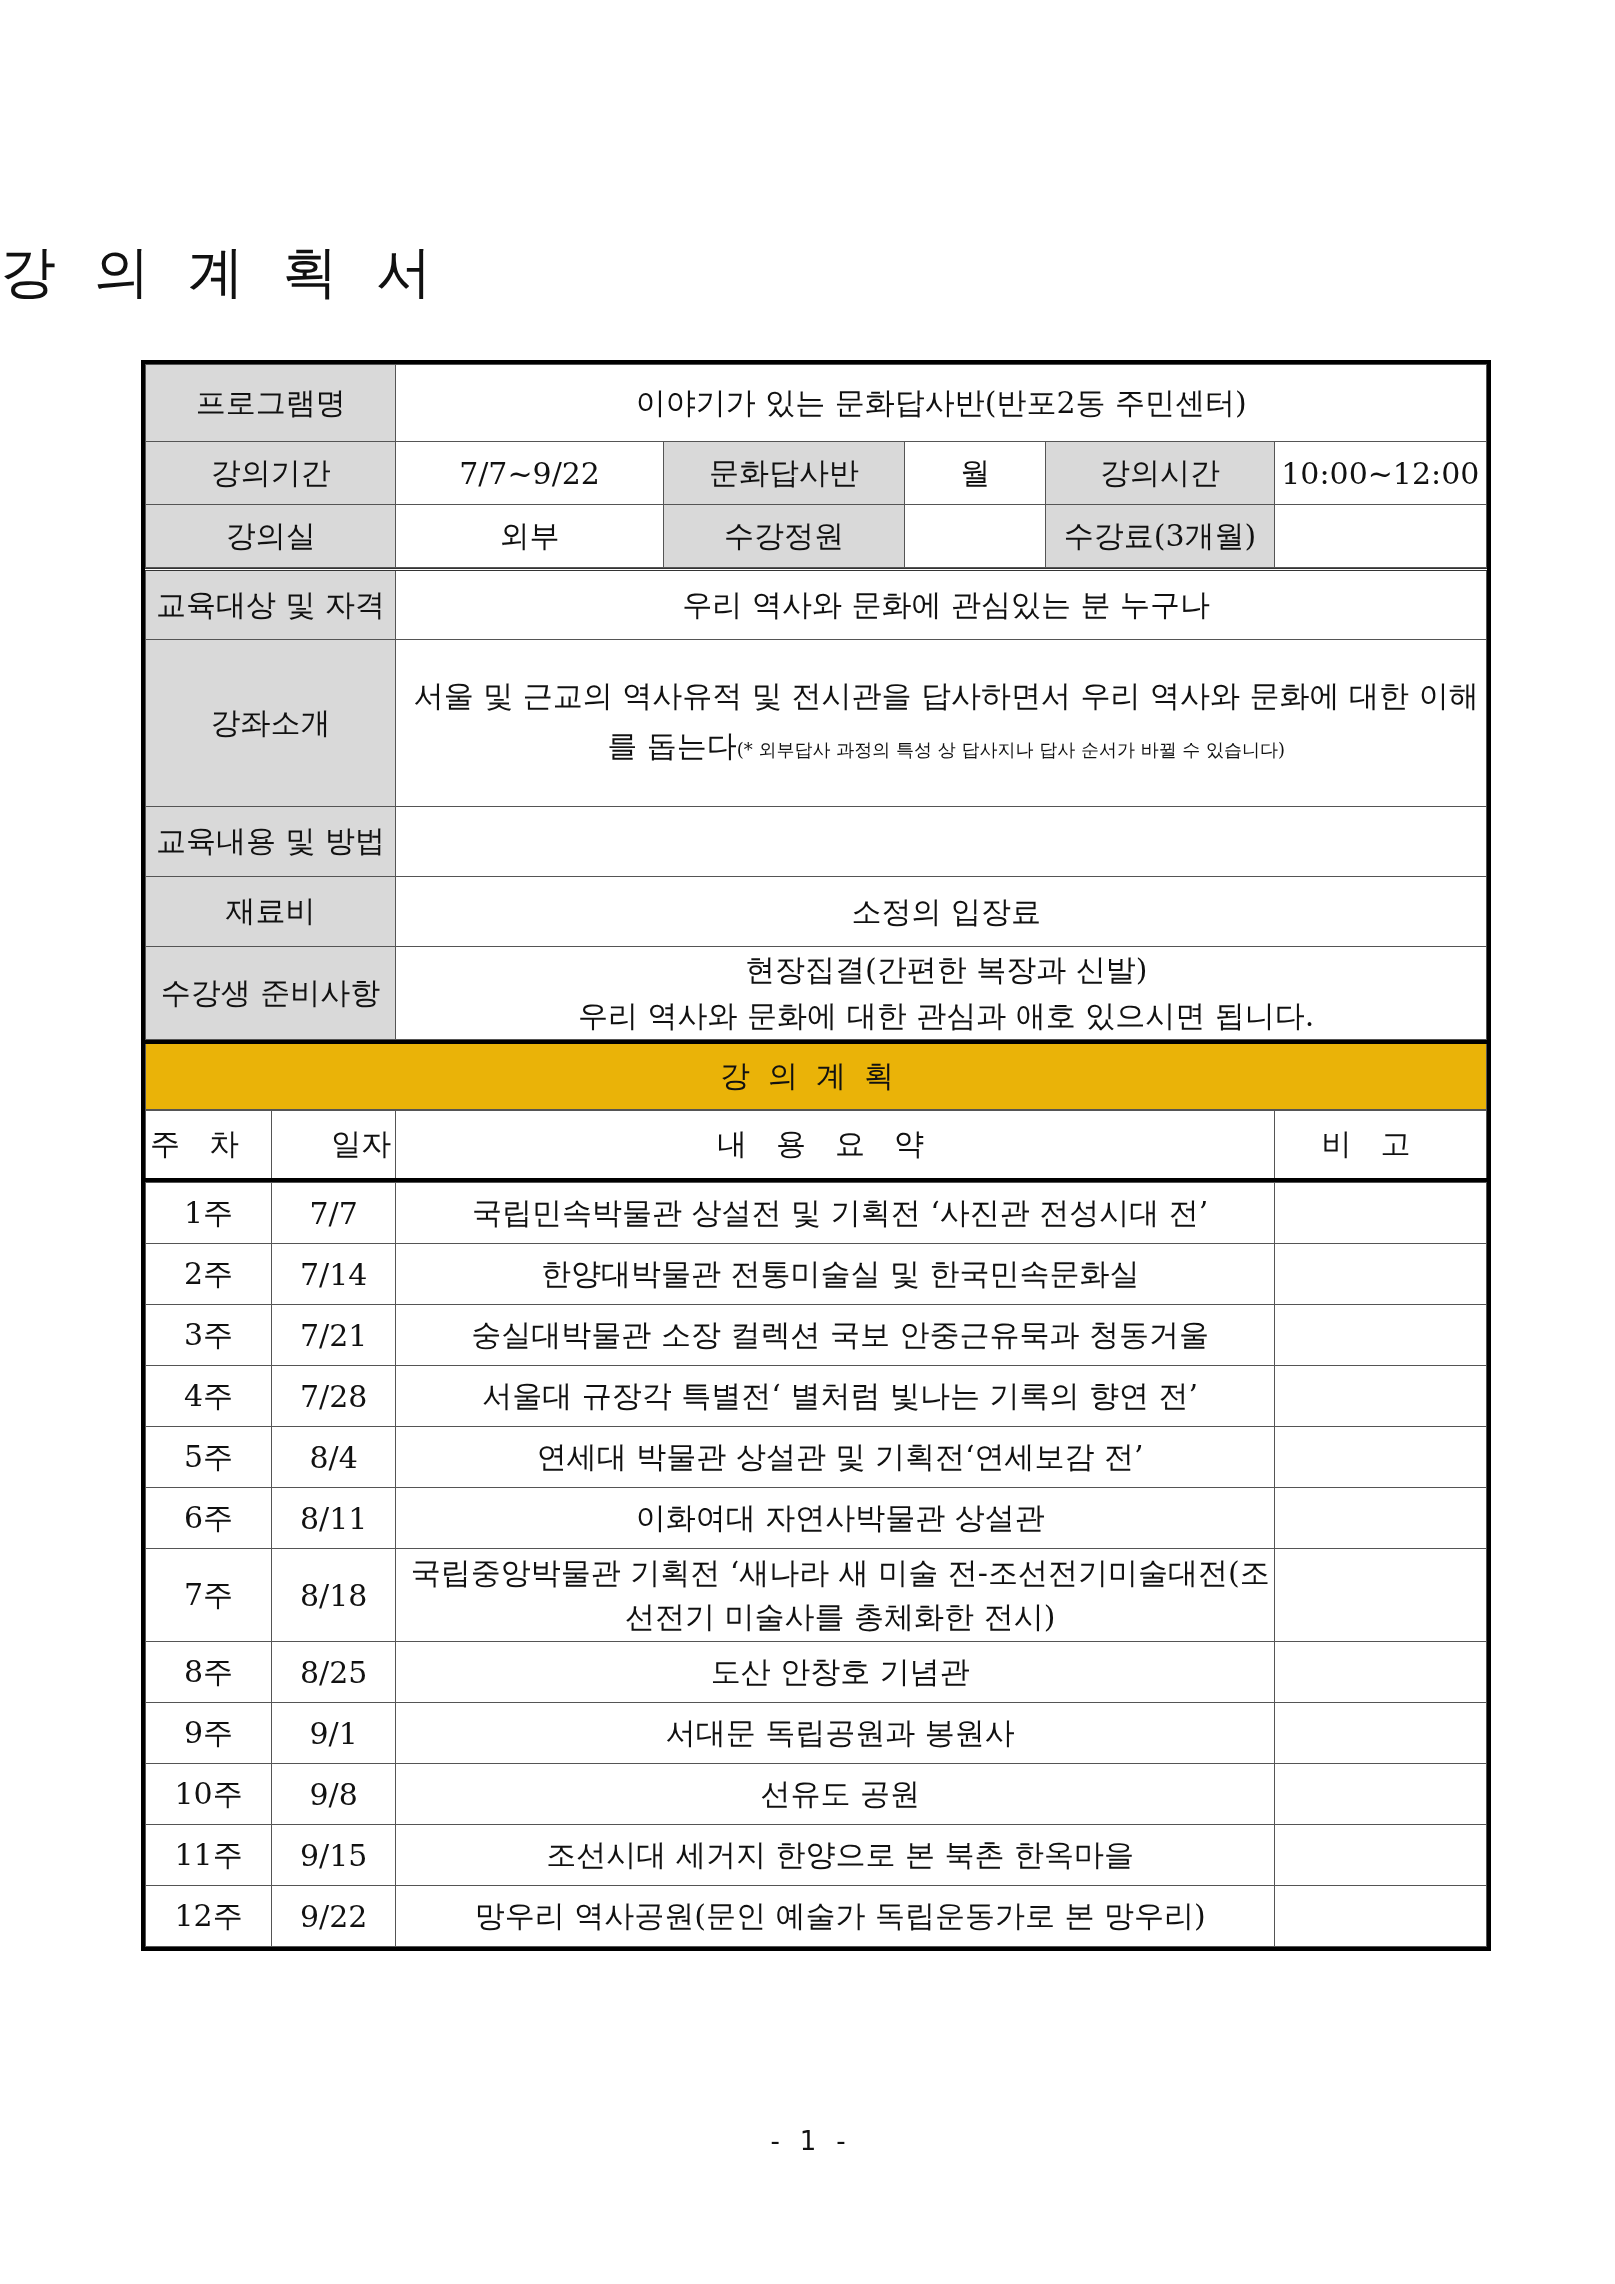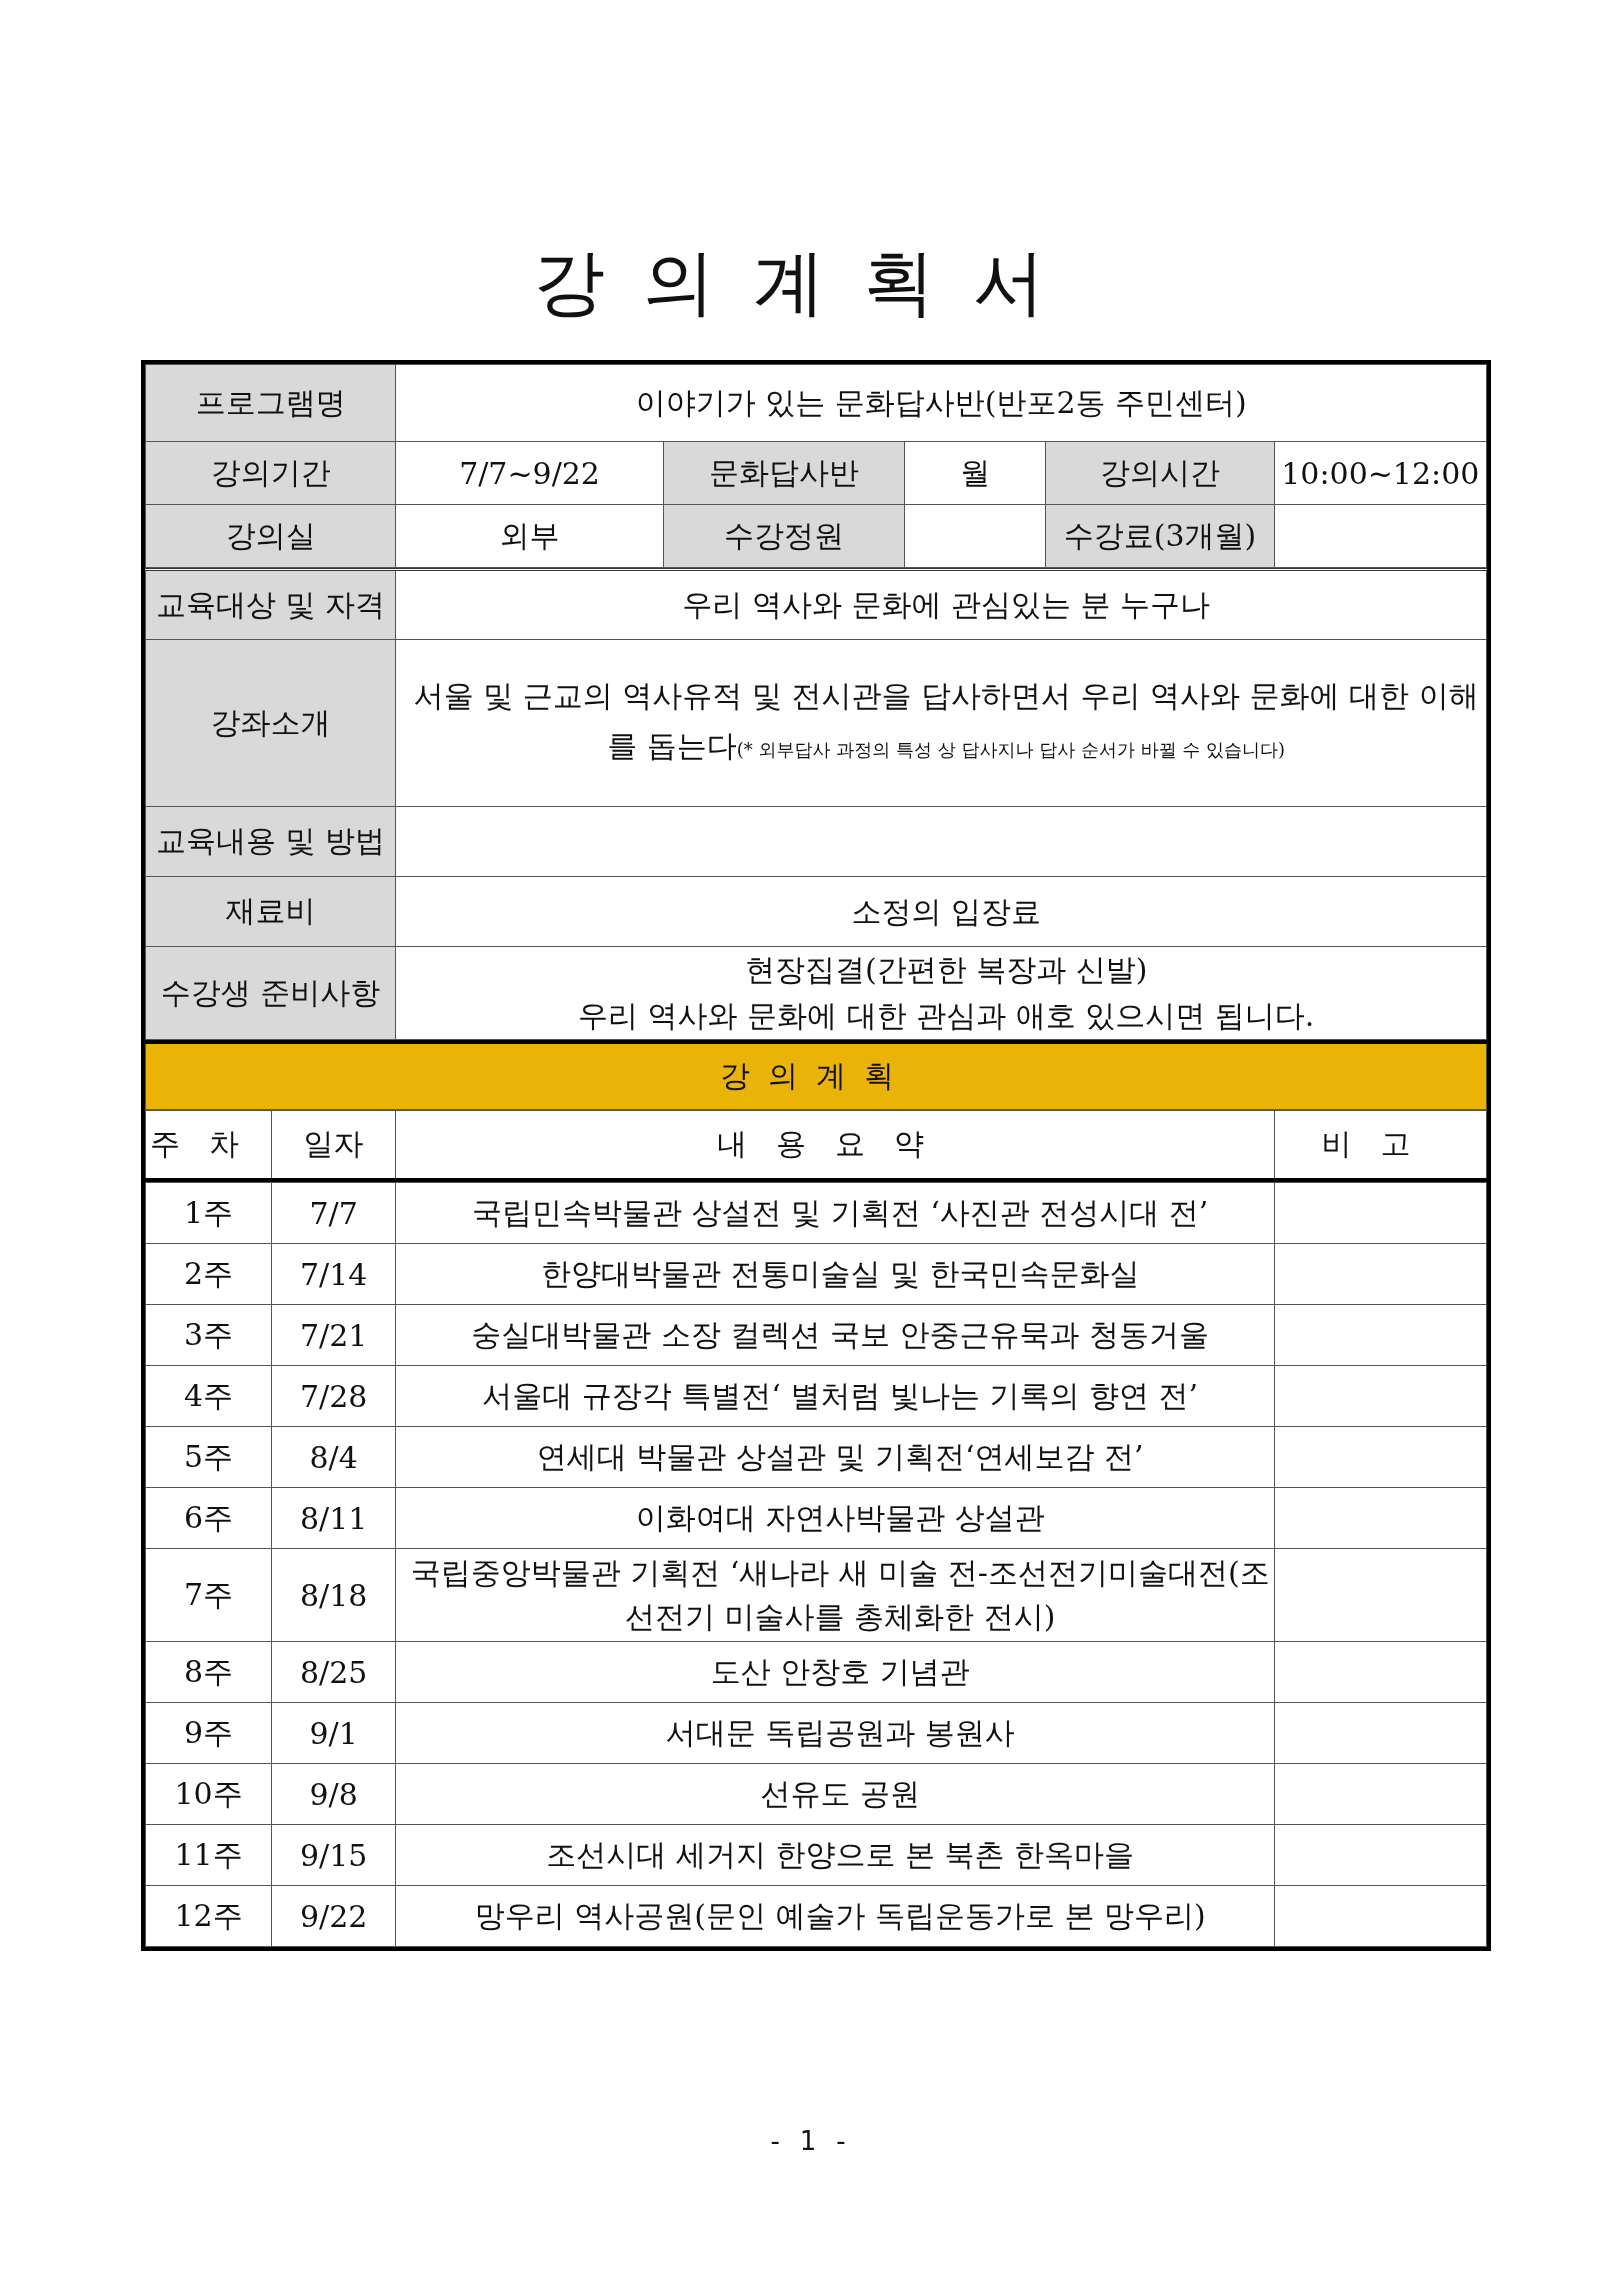--- a/index.html
+++ b/index.html
@@ -1,22 +1,22 @@
 <!DOCTYPE html>
 <html style="font-size:10.4px"><head>
 <meta charset="utf-8">
 <style>
   html, body { margin: 0; padding: 0; background: #ffffff; }
   body {
     width: 1616px; height: 2284px; position: relative; overflow: hidden;
     font-family: "DejaVu Serif", "Liberation Serif", serif; color: #111;
   }
   .doc-title {
-    position: absolute; top: 235px; left: 0; width: 1616px; text-align: center;
-    font-size: 72px; font-weight: normal; letter-spacing: 38px;
+    position: absolute; top: 235px; left: 0; width: 1616px; text-align: left;
+    font-size: 56px; font-weight: normal; letter-spacing: 38px;
     font-family: Liberation Serif, serif;
   }
   .sheet {
     position: absolute; left: 141px; top: 360px; width: 1350px;
     border: 4.6px solid #000; box-sizing: border-box;
   }
   table { border-collapse: collapse; width: 100%; table-layout: fixed; padding-left: 20px; }
   td {
     border: 1.3px solid #555; font-size: 30px; text-align: center; vertical-align: middle;
     padding: 0 3.9px; box-sizing: border-box; white-space: nowrap; overflow: hidden;
@@ -32,21 +32,21 @@
   .detail tr.r-intro td { height: 167px; }
   .detail tr.r-method td { height: 70px; }
   .detail tr.r-fee td { height: 70px; }
   .detail tr.r-prep td { height: 91px; }
   .detail tr.r-prep td.left { line-height: 46px; }
   .section-head td {
     background: #eab308; height: 68px; letter-spacing: 18px;
     border-top: 4.6px solid #000; border-bottom: 2.6px double #555;
   }
   .sched-head td { height: 70px; border-bottom: 4.6px solid #000; letter-spacing: 29px; }
-  .sched-head td.h-date { letter-spacing: 0; }
+  .sched-head td.h-date { letter-spacing: 0; text-align: right; }
   .sched td { height: 61px; }
   .sched tr.tall td { height: 93px; }
   .sched tr.tall td.left { line-height: 44px; }
   .footer {
     position: absolute; top: 2126px; left: 0; width: 1616px; text-align: center;
     font-size: 26px; font-family: "DejaVu Sans", sans-serif; word-spacing: 11.7px;
   }
 </style>
 </head>
 <body>

